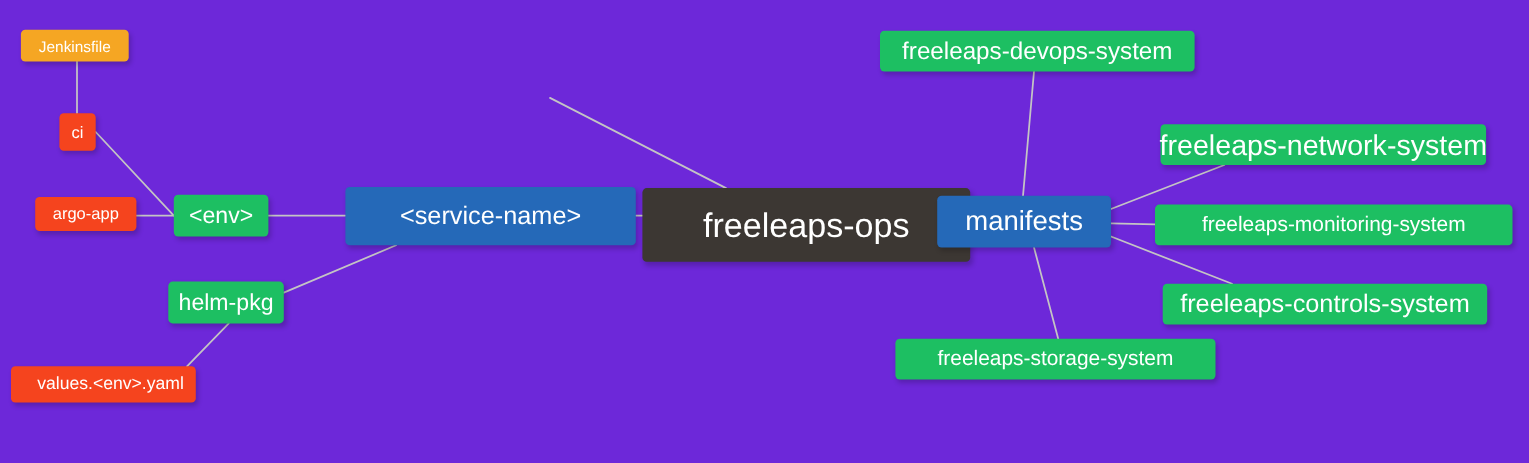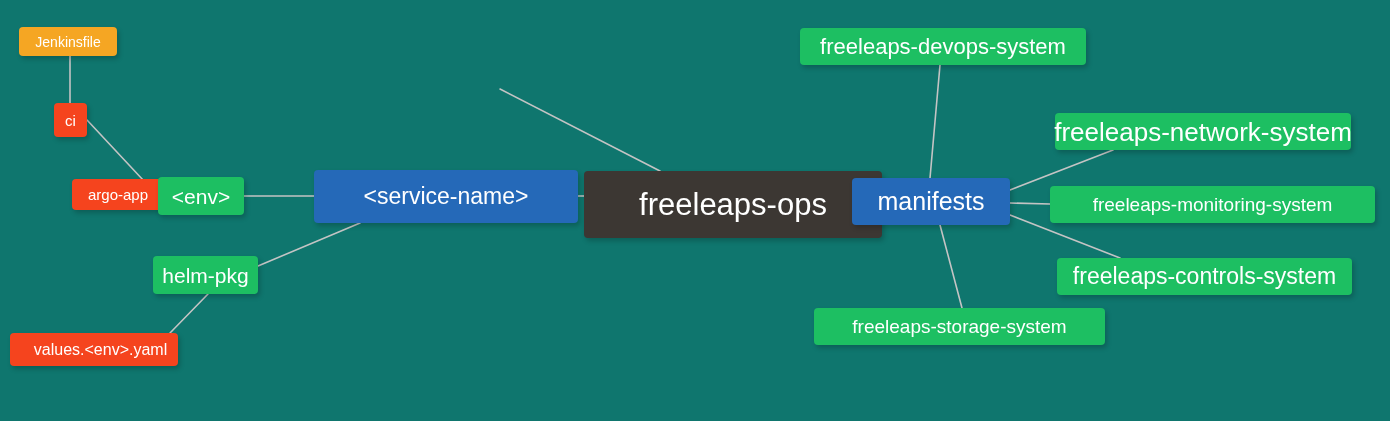--- a/index.html
+++ b/index.html
@@ -9,21 +9,21 @@
     background: #ffffff;
   }
   body {
     font-family: "Liberation Sans", sans-serif;
     -webkit-font-smoothing: antialiased;
   }
   #mindmap-canvas {
     position: relative;
     width: 1390px;
     height: 421px;
-    background: #0f766e;
+    background: #6d28d9;
     overflow: hidden;
   }
   #edge-layer {
     position: absolute;
     left: 0;
     top: 0;
     width: 1390px;
     height: 421px;
     pointer-events: none;
   }
@@ -76,21 +76,21 @@
       <line x1="940" y1="225" x2="962" y2="308" stroke="#c4c4c4" stroke-width="1.6" stroke-linecap="round"></line>
     </svg>
 
   <div id="node-layer">
       <div class="mm-node" style="left: 19px; top: 27px; width: 98px; height: 29px; background: rgb(245, 166, 35); font-size: 14px;">
         <span class="mm-label">Jenkinsfile</span>
       </div>
       <div class="mm-node" style="left: 54px; top: 103px; width: 33px; height: 34px; background: rgb(245, 68, 30); font-size: 15px;">
         <span class="mm-label">ci</span>
       </div>
-      <div class="mm-node" style="left: 32px; top: 179px; width: 92px; height: 31px; background: rgb(245, 68, 30); font-size: 15px; margin-left: 40px;">
+      <div class="mm-node" style="left: 32px; top: 179px; width: 92px; height: 31px; background: rgb(245, 68, 30); font-size: 15px;">
         <span class="mm-label">argo-app</span>
       </div>
       <div class="mm-node" style="left: 158px; top: 177px; width: 86px; height: 38px; background: rgb(29, 191, 98); font-size: 21px;">
         <span class="mm-label">&lt;env&gt;</span>
       </div>
       <div class="mm-node" style="left: 153px; top: 256px; width: 105px; height: 38px; background: rgb(29, 191, 98); font-size: 21px; justify-content: center;">
         <span class="mm-label">helm-pkg</span>
       </div>
       <div class="mm-node" style="left: 10px; top: 333px; width: 168px; height: 33px; background: rgb(245, 68, 30); font-size: 16px; padding-left: 23px;">
         <span class="mm-label">values.&lt;env&gt;.yaml</span>

